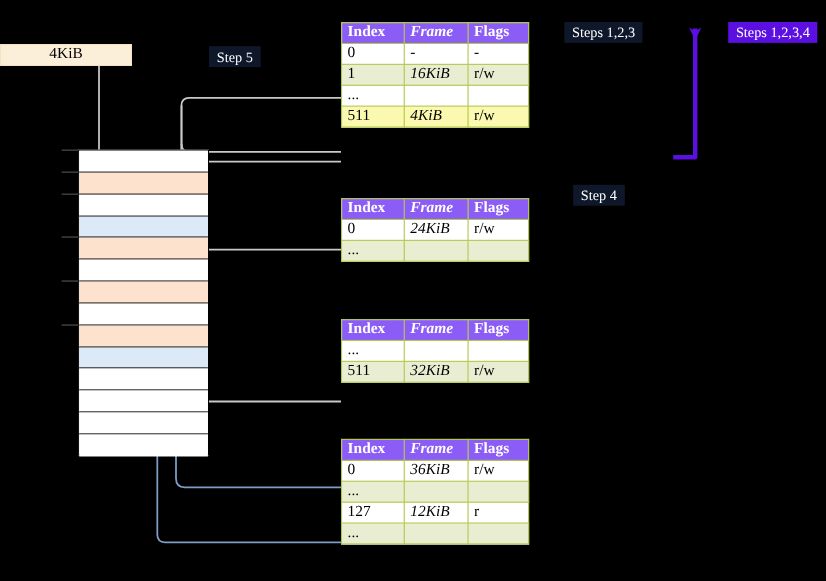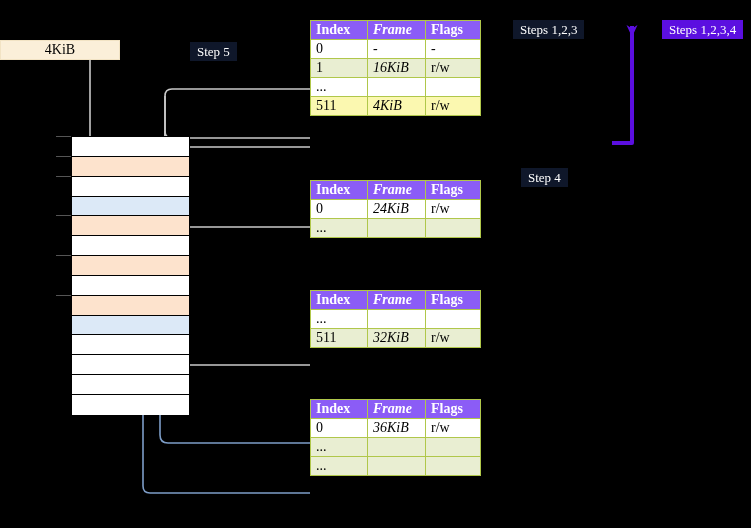--- a/index.html
+++ b/index.html
@@ -213,20 +213,25 @@
           <tr>
             <td class="c-idx">0</td>
             <td class="c-frm">36KiB</td>
             <td class="c-flg">r/w</td>
           </tr>
           <tr class="alt">
             <td class="c-idx">...</td>
             <td class="c-frm"></td>
             <td class="c-flg"></td>
           </tr>
+          <tr>
+            <td class="c-idx">127</td>
+            <td class="c-frm">12KiB</td>
+            <td class="c-flg">r</td>
+          </tr>
           <tr class="alt">
             <td class="c-idx">...</td>
             <td class="c-frm"></td>
             <td class="c-flg"></td>
           </tr>
         </tbody>
       </table>
     </div>
 
 </div>

